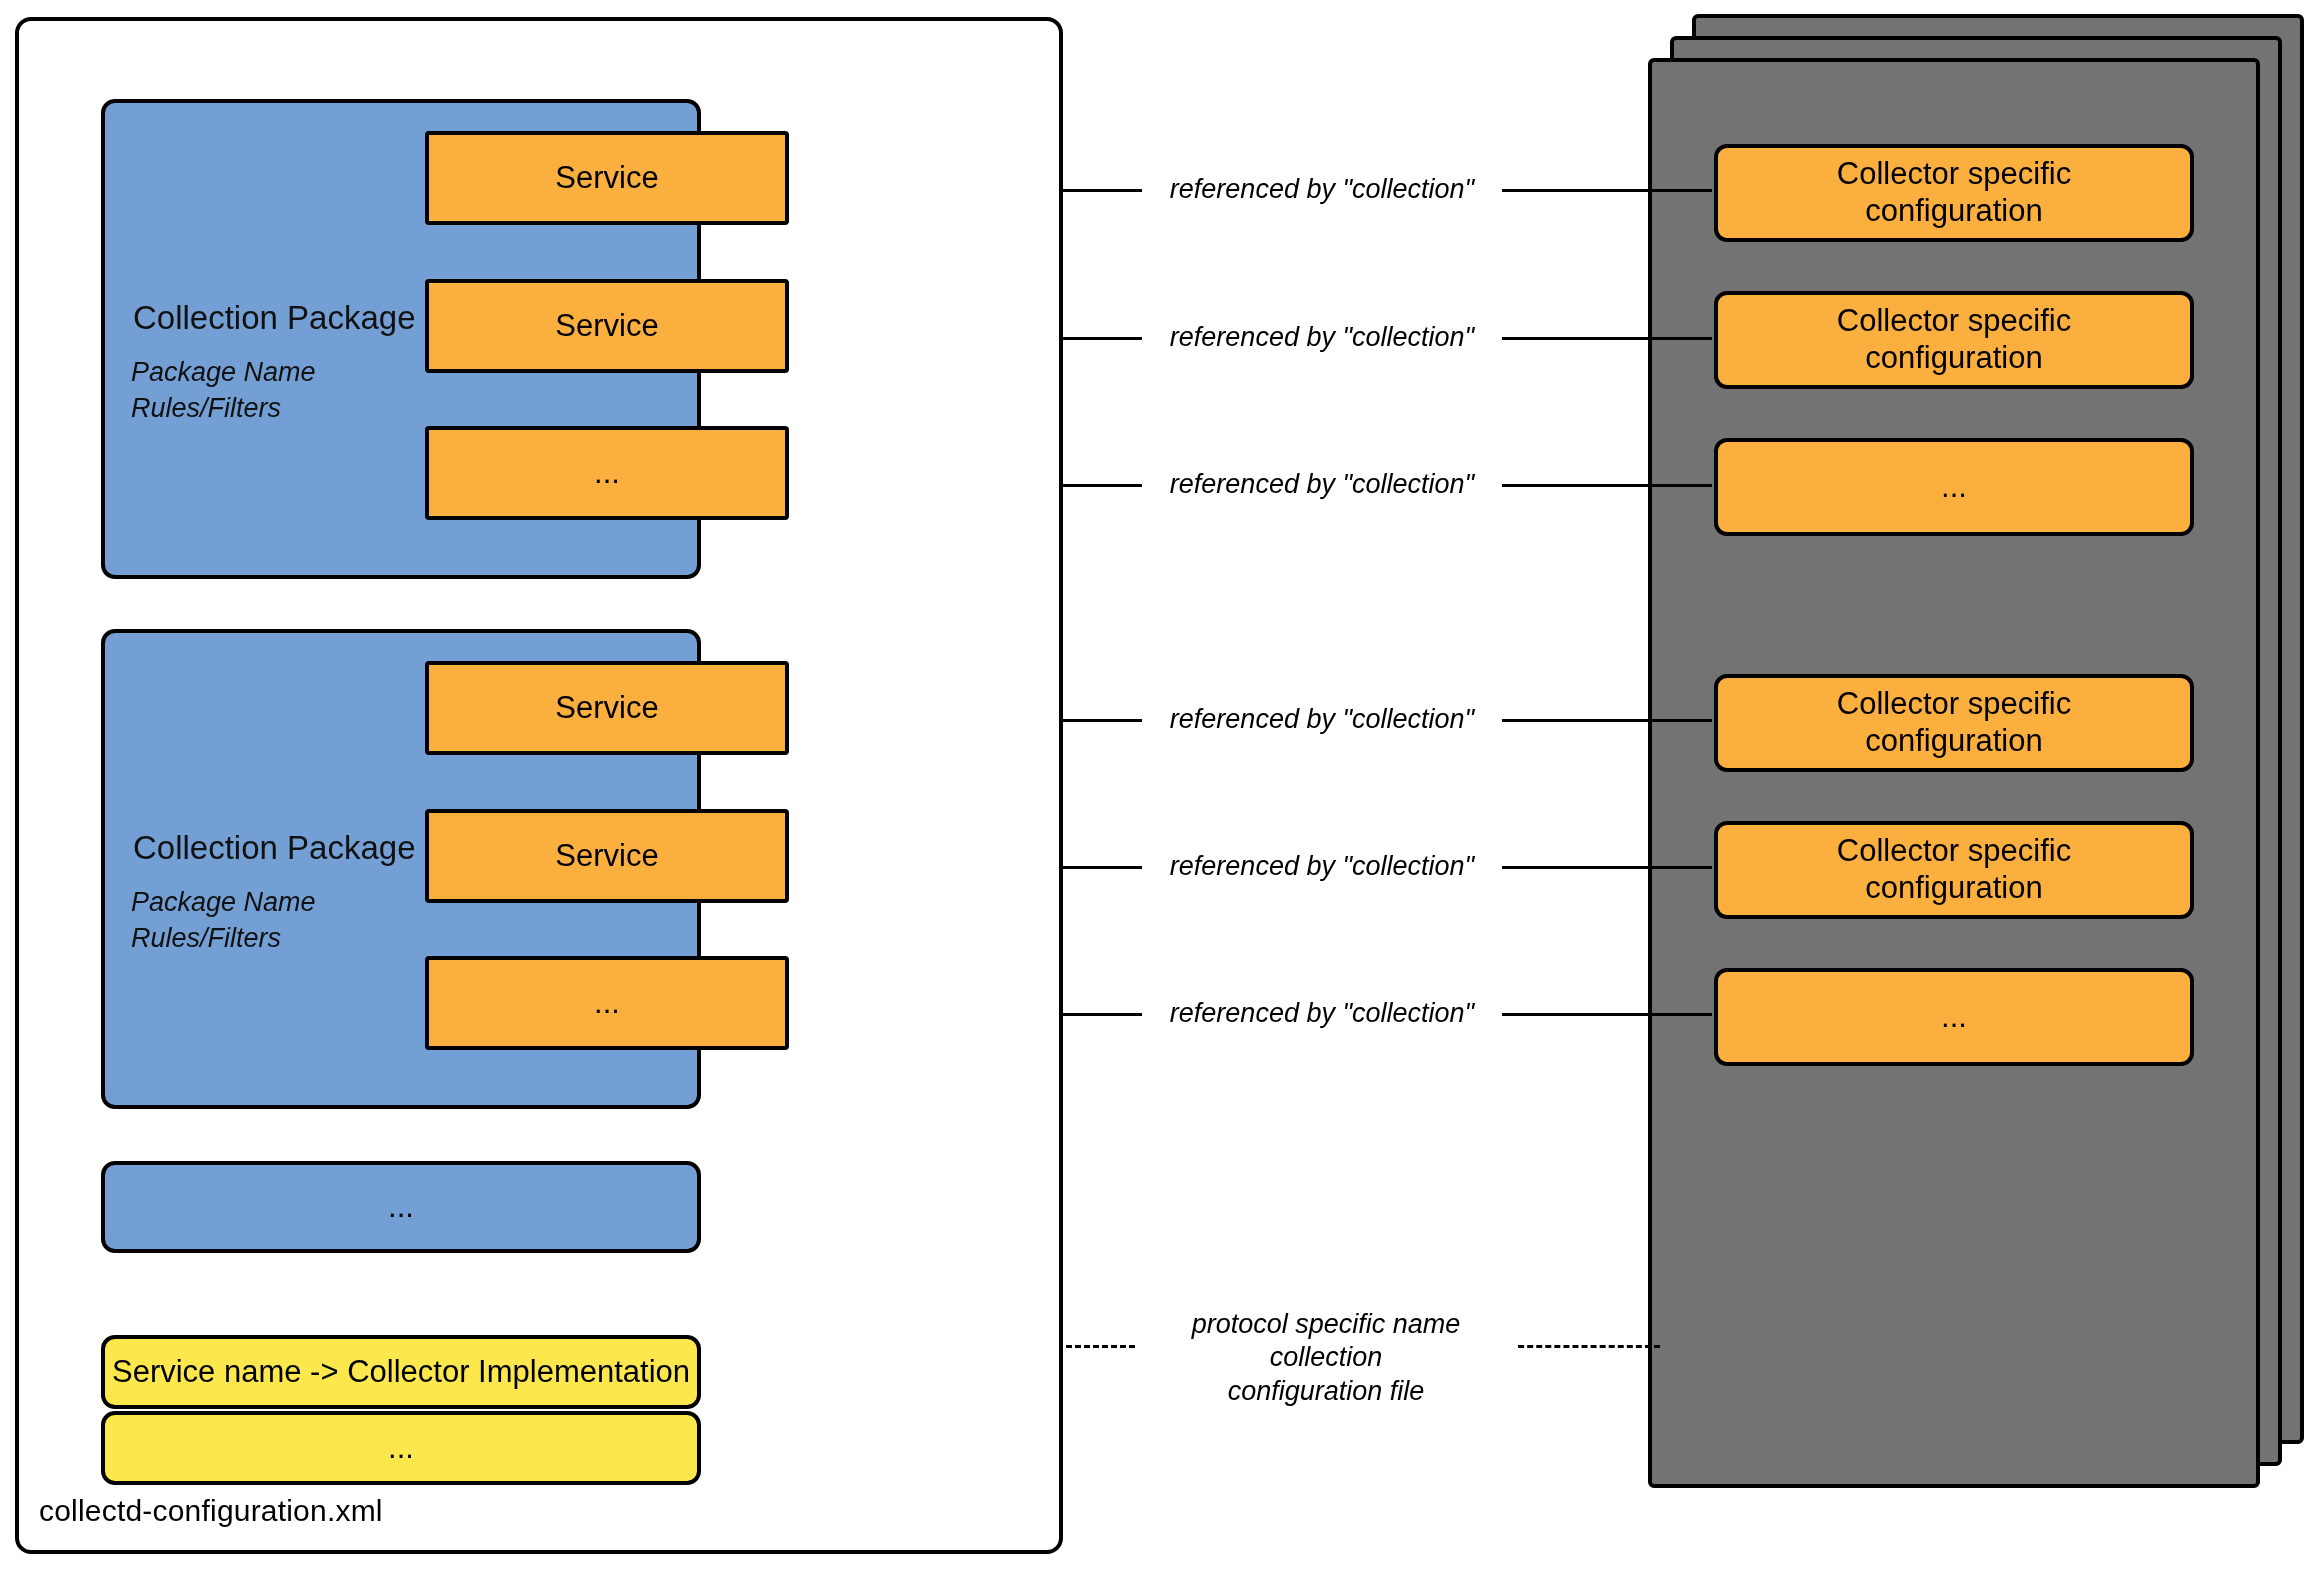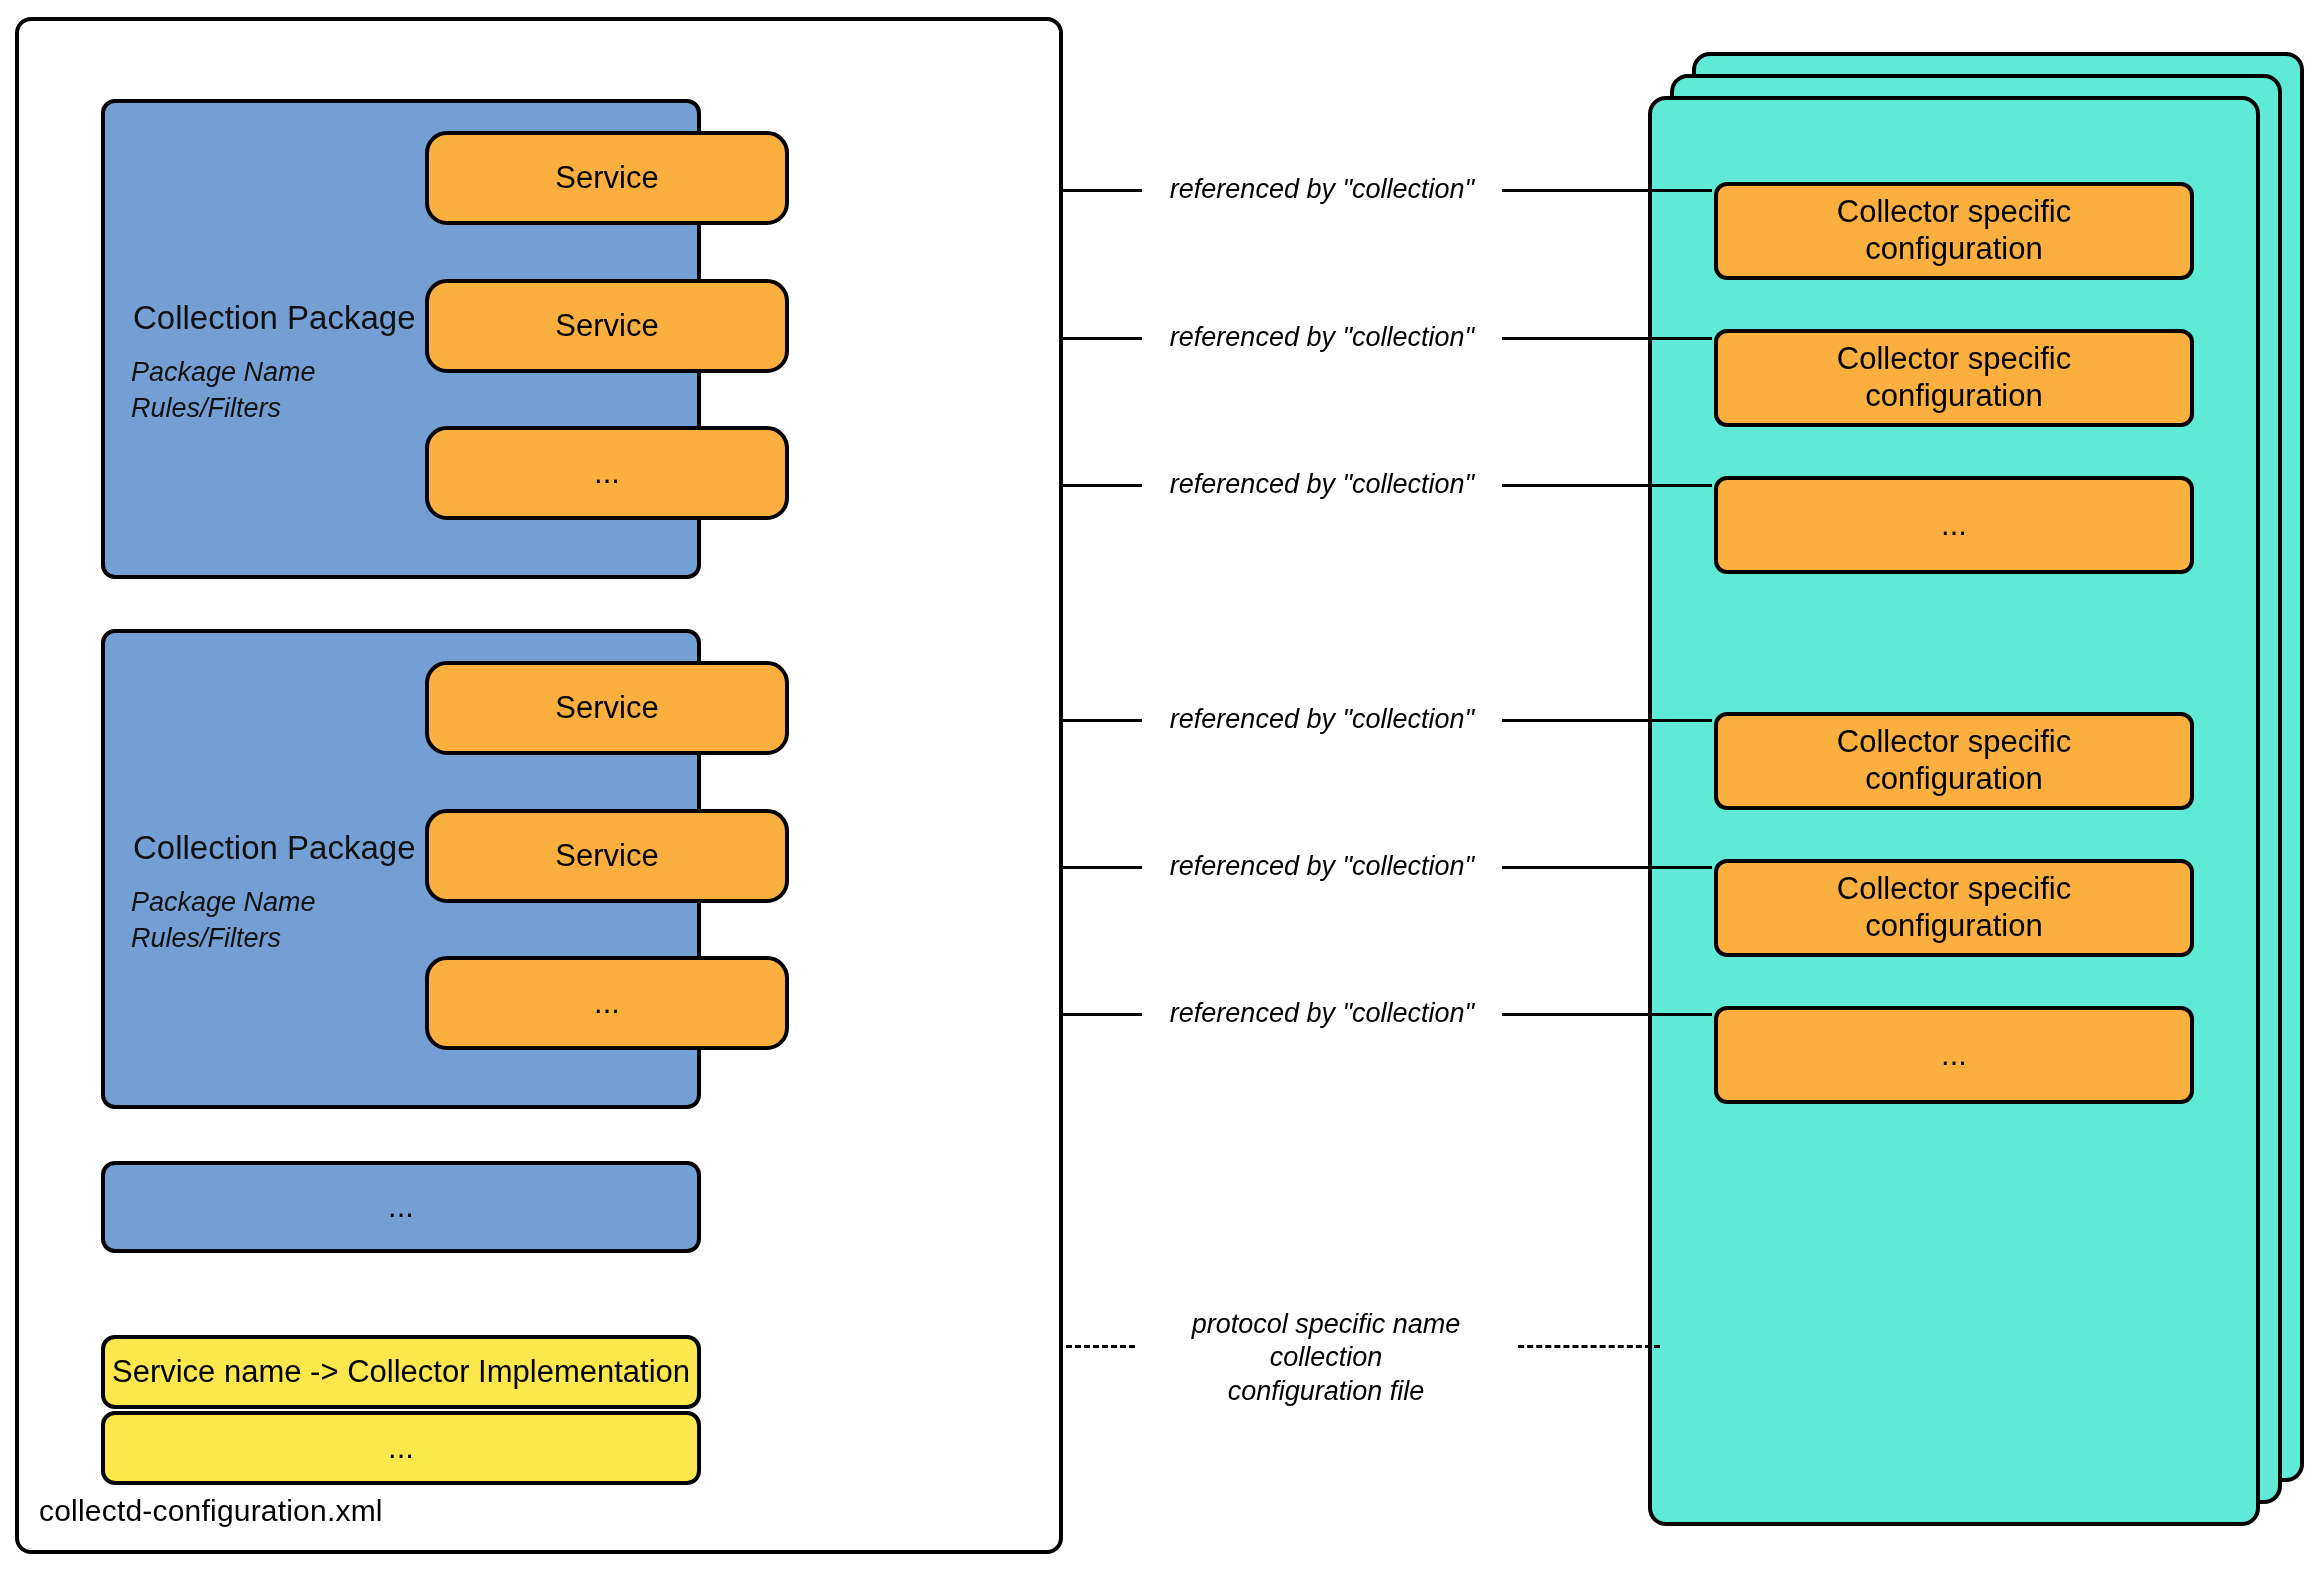--- a/index.html
+++ b/index.html
@@ -74,42 +74,41 @@
     font-size: 27px;
     font-style: italic;
     line-height: 1.32;
     color: #111111;
     white-space: pre-line;
   }
 
   
   .service-box {
     background: #fbaf3f;
-    border-radius: 22px;
+    border-radius: 4px;
     font-size: 31px;
   }
 
   
   .blue-ellipsis {
     background: #739fd4;
     font-size: 31px;
   }
 
   
   .yellow-row {
     background: #fce84d;
     font-size: 31px;
   }
 
   
   .config-card {
-    background: #5eead4;
-    border-radius: 18px;
+    background: #737373;
+    border-radius: 6px;
     display: block;
-    margin-top: 38px;
   }
   .collector-box {
     background: #fbaf3f;
     border-radius: 13px;
     font-size: 31px;
   }
 
   
   .connector-line {
     position: absolute;

